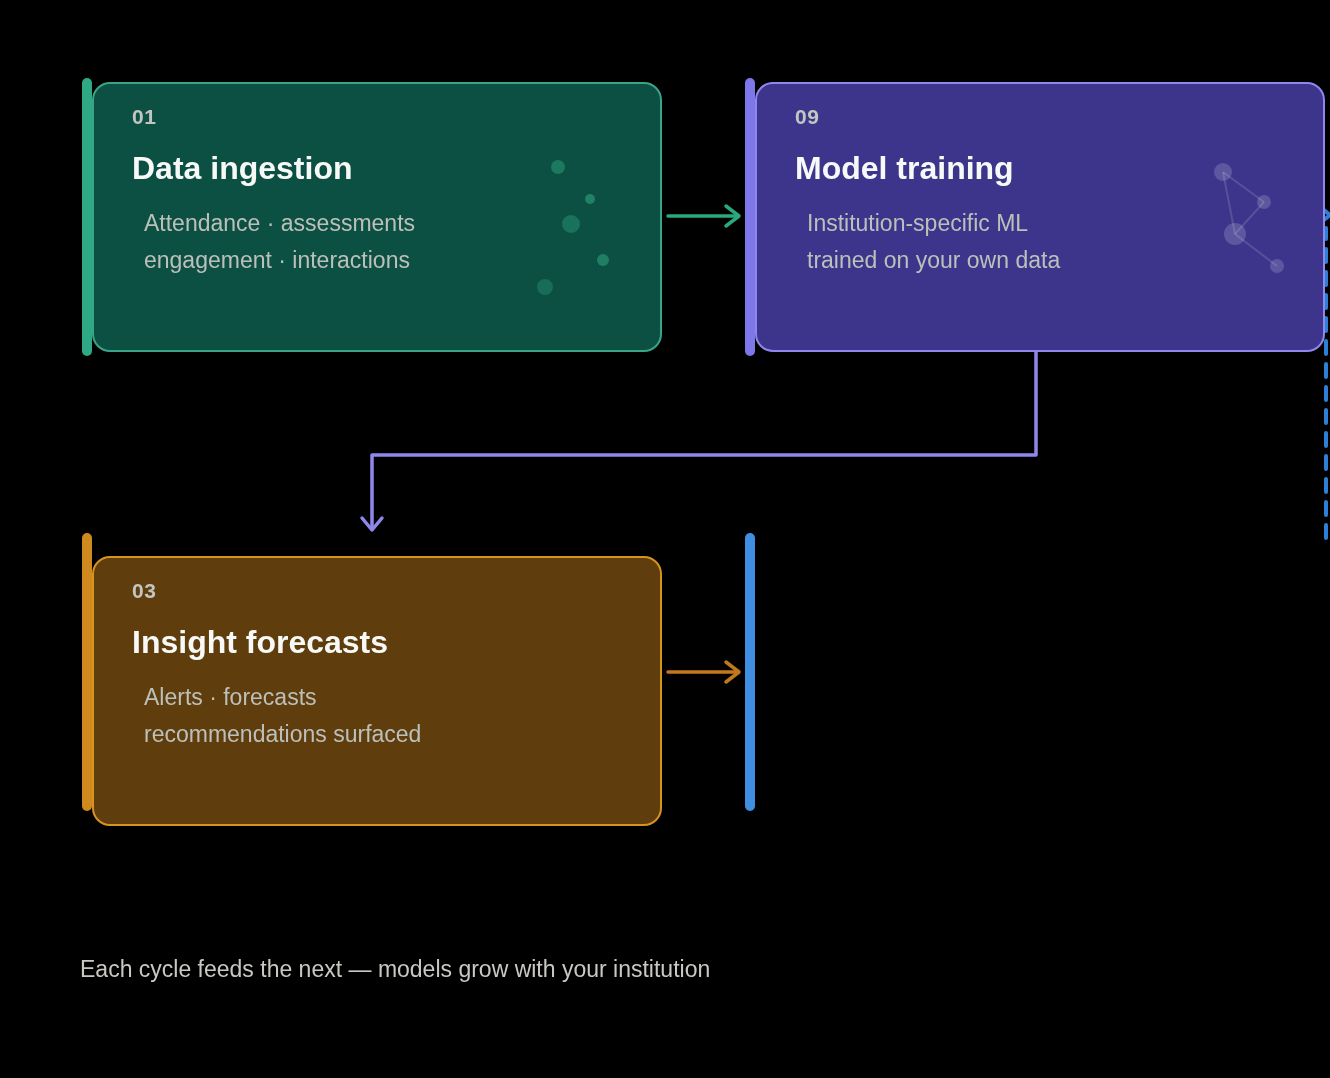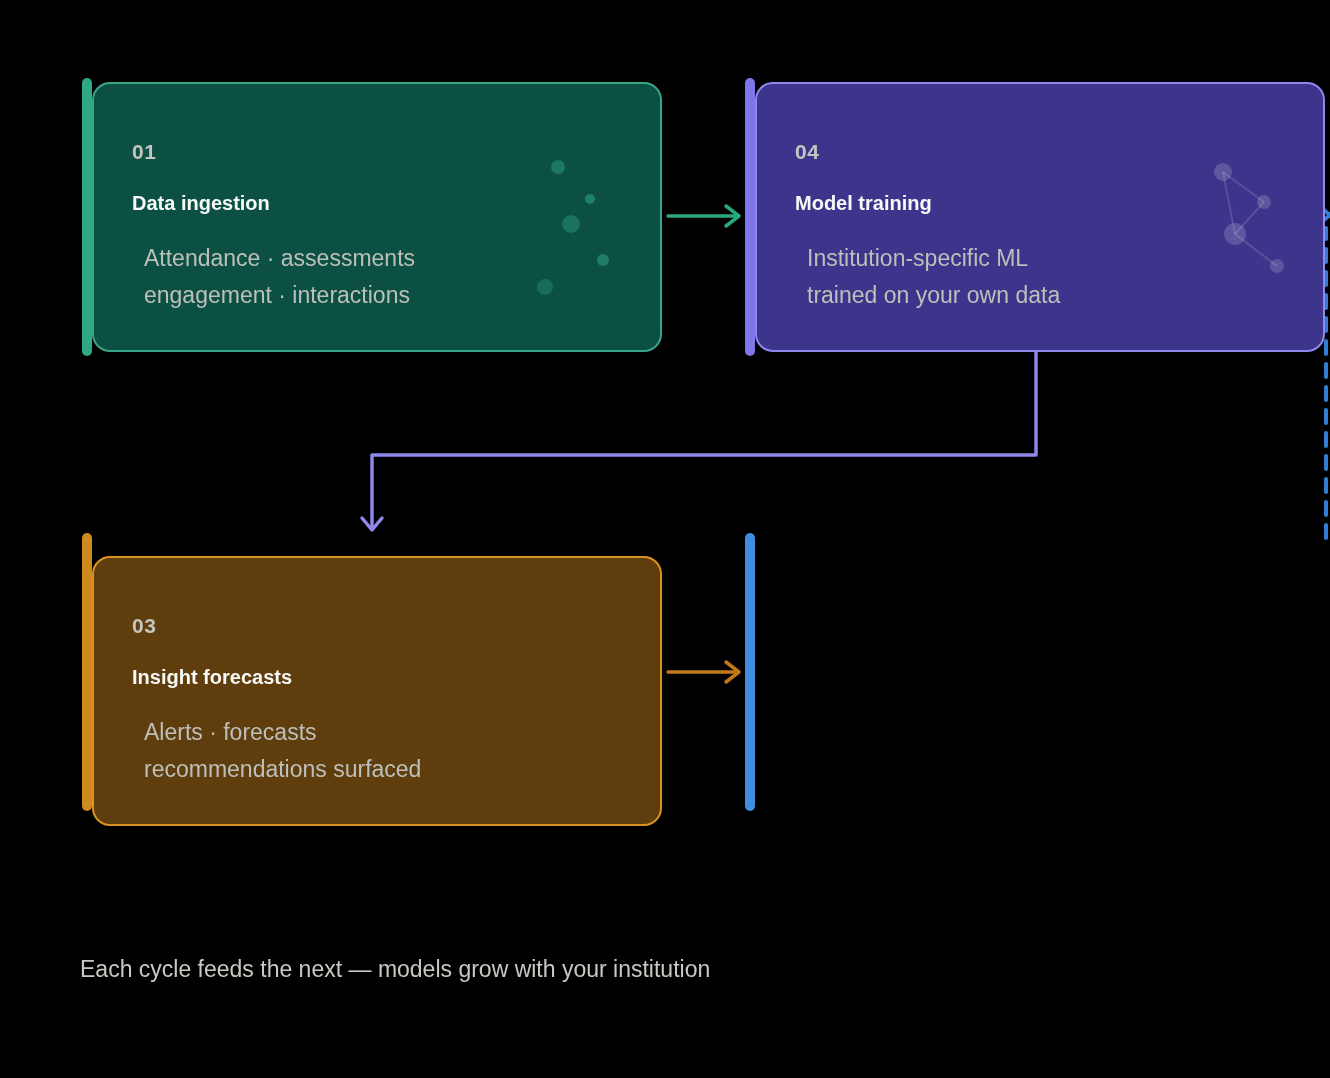--- a/index.html
+++ b/index.html
@@ -5,39 +5,39 @@
   html,body { margin:0; padding:0; background:#000; }
   .canvas {
     position:relative; width:1330px; height:1078px;
     background: var(--background, #000);
     overflow:hidden;
     font-family:"Liberation Sans", sans-serif;
   }
   .card {
     position:absolute; height:270px; border-radius:18px;
     border:2px solid transparent; box-sizing:border-box;
-    padding:55px 38px 0 38px; overflow:hidden;
+    padding:20px 38px 0 38px; overflow:hidden;
   }
   .card-1 { left:92px;  top:82px;  width:570px; background:var(--card1-bg); border-color:var(--card1-border); }
   .card-2 { left:755px; top:82px;  width:570px; background:var(--card2-bg); border-color:var(--card2-border); }
   .card-3 { left:92px;  top:556px; width:570px; background:var(--card3-bg); border-color:var(--card3-border); }
   .card-4 { left:755px; top:537px; width:562px; background:var(--card4-bg); border-color:var(--card4-border); }
   .accent-bar {
     position:absolute; width:10px; height:278px; border-radius:6px;
   }
   .bar-1 { left:82px;  top:78px;  background:var(--card1-accent); }
   .bar-2 { left:745px; top:78px;  background:var(--card2-accent); }
   .bar-3 { left:82px;  top:533px; background:var(--card3-accent); }
   .bar-4 { left:745px; top:533px; background:var(--card4-accent); }
   .step-number {
     font-size:21px; font-weight:600; line-height:25px;
     color:var(--number-text); margin:0 0 22px 0; letter-spacing:0.5px;
   }
   .step-title {
-    font-size:20px; font-weight:700; line-height:34px;
+    font-size:32px; font-weight:700; line-height:34px;
     color:var(--title-text); margin:0 0 20px 0;
   }
   .step-desc {
     font-size:23px; font-weight:400; line-height:37px;
     color:var(--body-text); margin:12px; white-space:pre-line;
   }
   .deco { position:absolute; top:0; right:0; pointer-events:none; }
   .overlay {
     position:absolute; left:0; top:0; width:1330px; height:1078px;
     pointer-events:none;
@@ -103,21 +103,21 @@
         <line x1="511" y1="118" x2="482" y2="150"></line>
         <line x1="482" y1="150" x2="524" y2="182"></line>
       </g>
       <g fill="#ffffff" fill-opacity="0.17">
         <circle cx="470" cy="88" r="9"></circle>
         <circle cx="511" cy="118" r="7"></circle>
         <circle cx="482" cy="150" r="11"></circle>
         <circle cx="524" cy="182" r="7"></circle>
       </g>
     </svg>
-    <p class="step-number">04</p>
+    <p class="step-number">09</p>
     <h2 class="step-title">Model training</h2>
     <p class="step-desc">Institution-specific ML
 trained on your own data</p>
   </div>
 
   <div class="card card-3">
     <p class="step-number">03</p>
     <h2 class="step-title">Insight forecasts</h2>
     <p class="step-desc">Alerts · forecasts
 recommendations surfaced</p>

